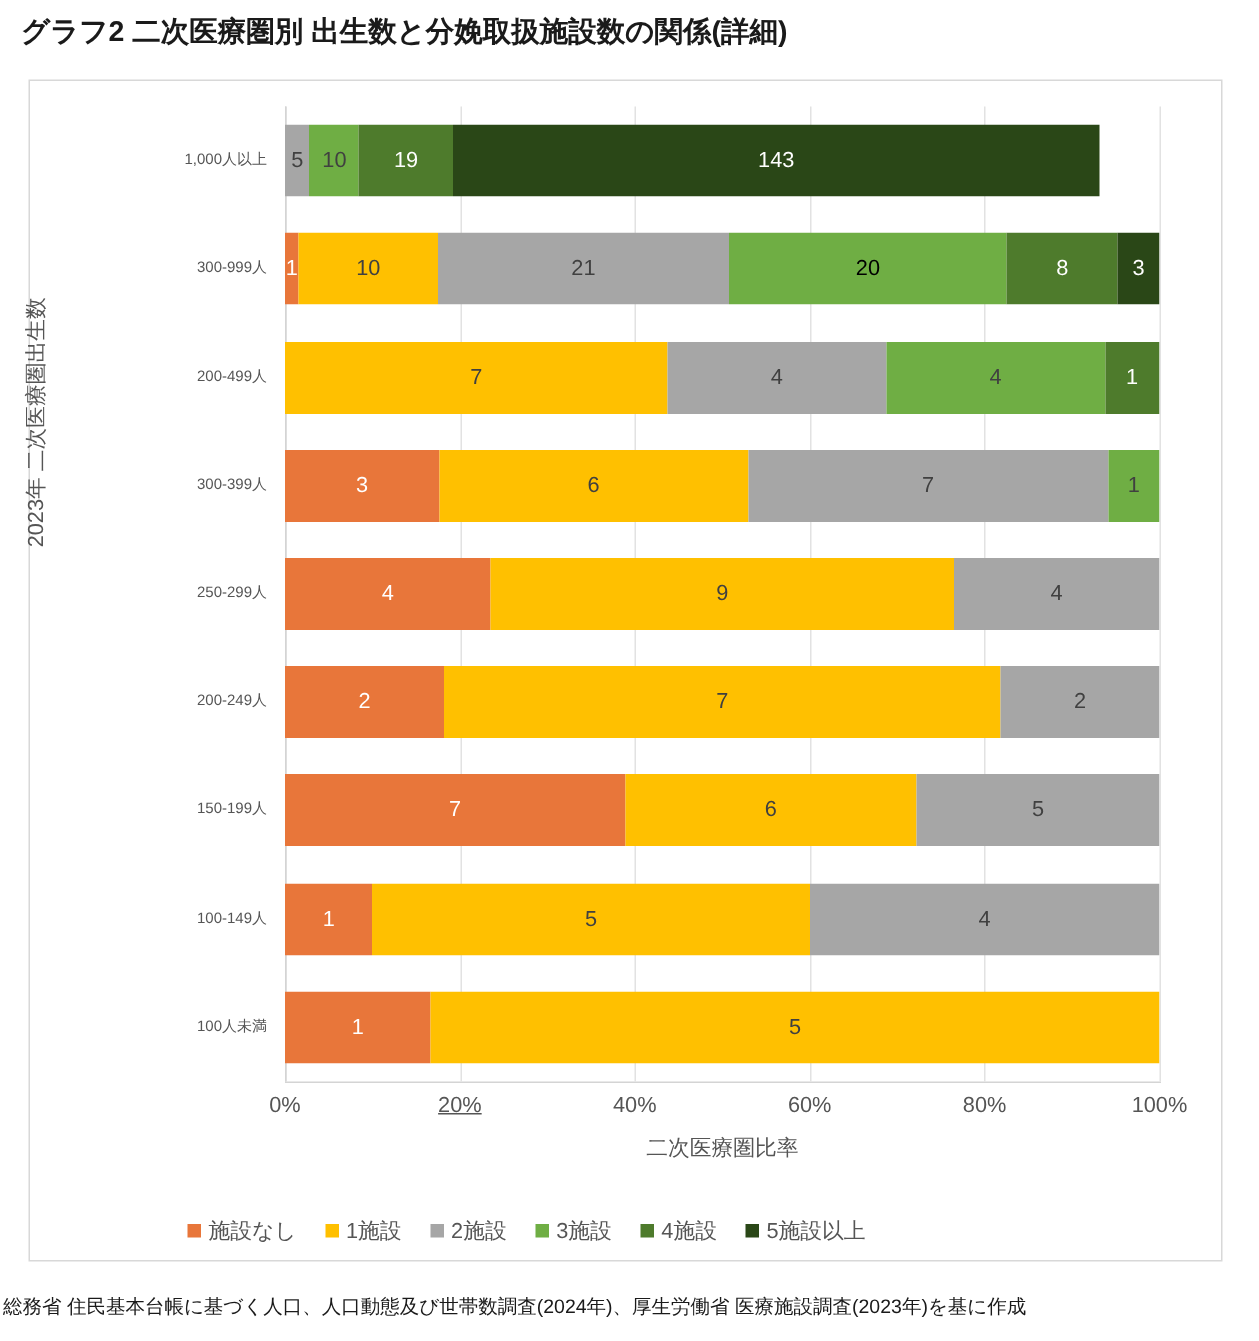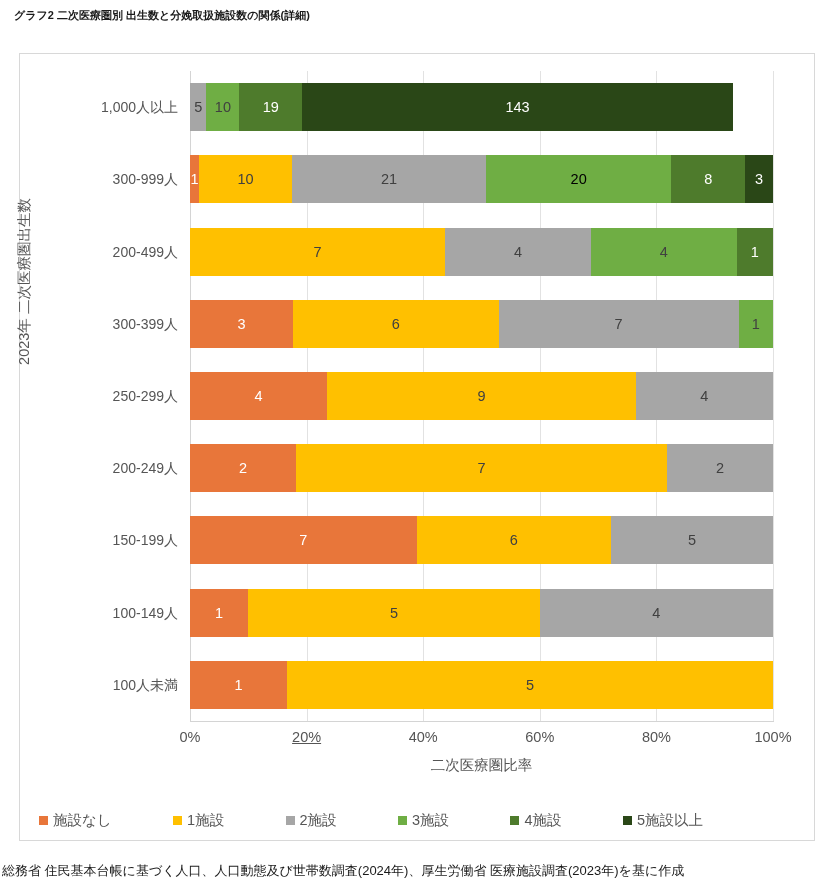--- a/index.html
+++ b/index.html
@@ -14,21 +14,21 @@
     color: #333333;
     overflow: hidden;
     position: relative;
   }
 
   
   #chart-title {
     position: absolute;
     left: 14px;
     top: 8px;
-    font-size: 11px;
+    font-size: 19px;
     font-weight: bold;
     color: #1a1a1a;
     letter-spacing: 0px;
     white-space: nowrap;
   }
 
   
   #chart-frame {
     position: absolute;
     left: 19px;
@@ -84,21 +84,21 @@
     overflow: hidden;
     white-space: nowrap;
   }
   .seg .seg-label { pointer-events: none; }
 
   
   .ycat {
     position: absolute;
     width: 150px;
     text-align: right;
-    font-size: 14px;
+    font-size: 10px;
     color: #555555;
     height: 20px;
     line-height: 20px;
     white-space: nowrap;
   }
 
   
   #y-axis-title {
     position: absolute;
     left: -96px;
@@ -141,24 +141,23 @@
     white-space: nowrap;
   }
 
   
   #legend {
     position: absolute;
     left: 19px;
     top: 811px;
     width: 664px;
     display: flex;
-    justify-content: space-between;
+    justify-content: center;
     align-items: center;
     gap: 19px;
-    padding-left: 20px;
   }
   .legend-item {
     display: flex;
     align-items: center;
     gap: 5px;
     font-size: 14.5px;
     color: #555555;
     white-space: nowrap;
   }
   .legend-swatch {

